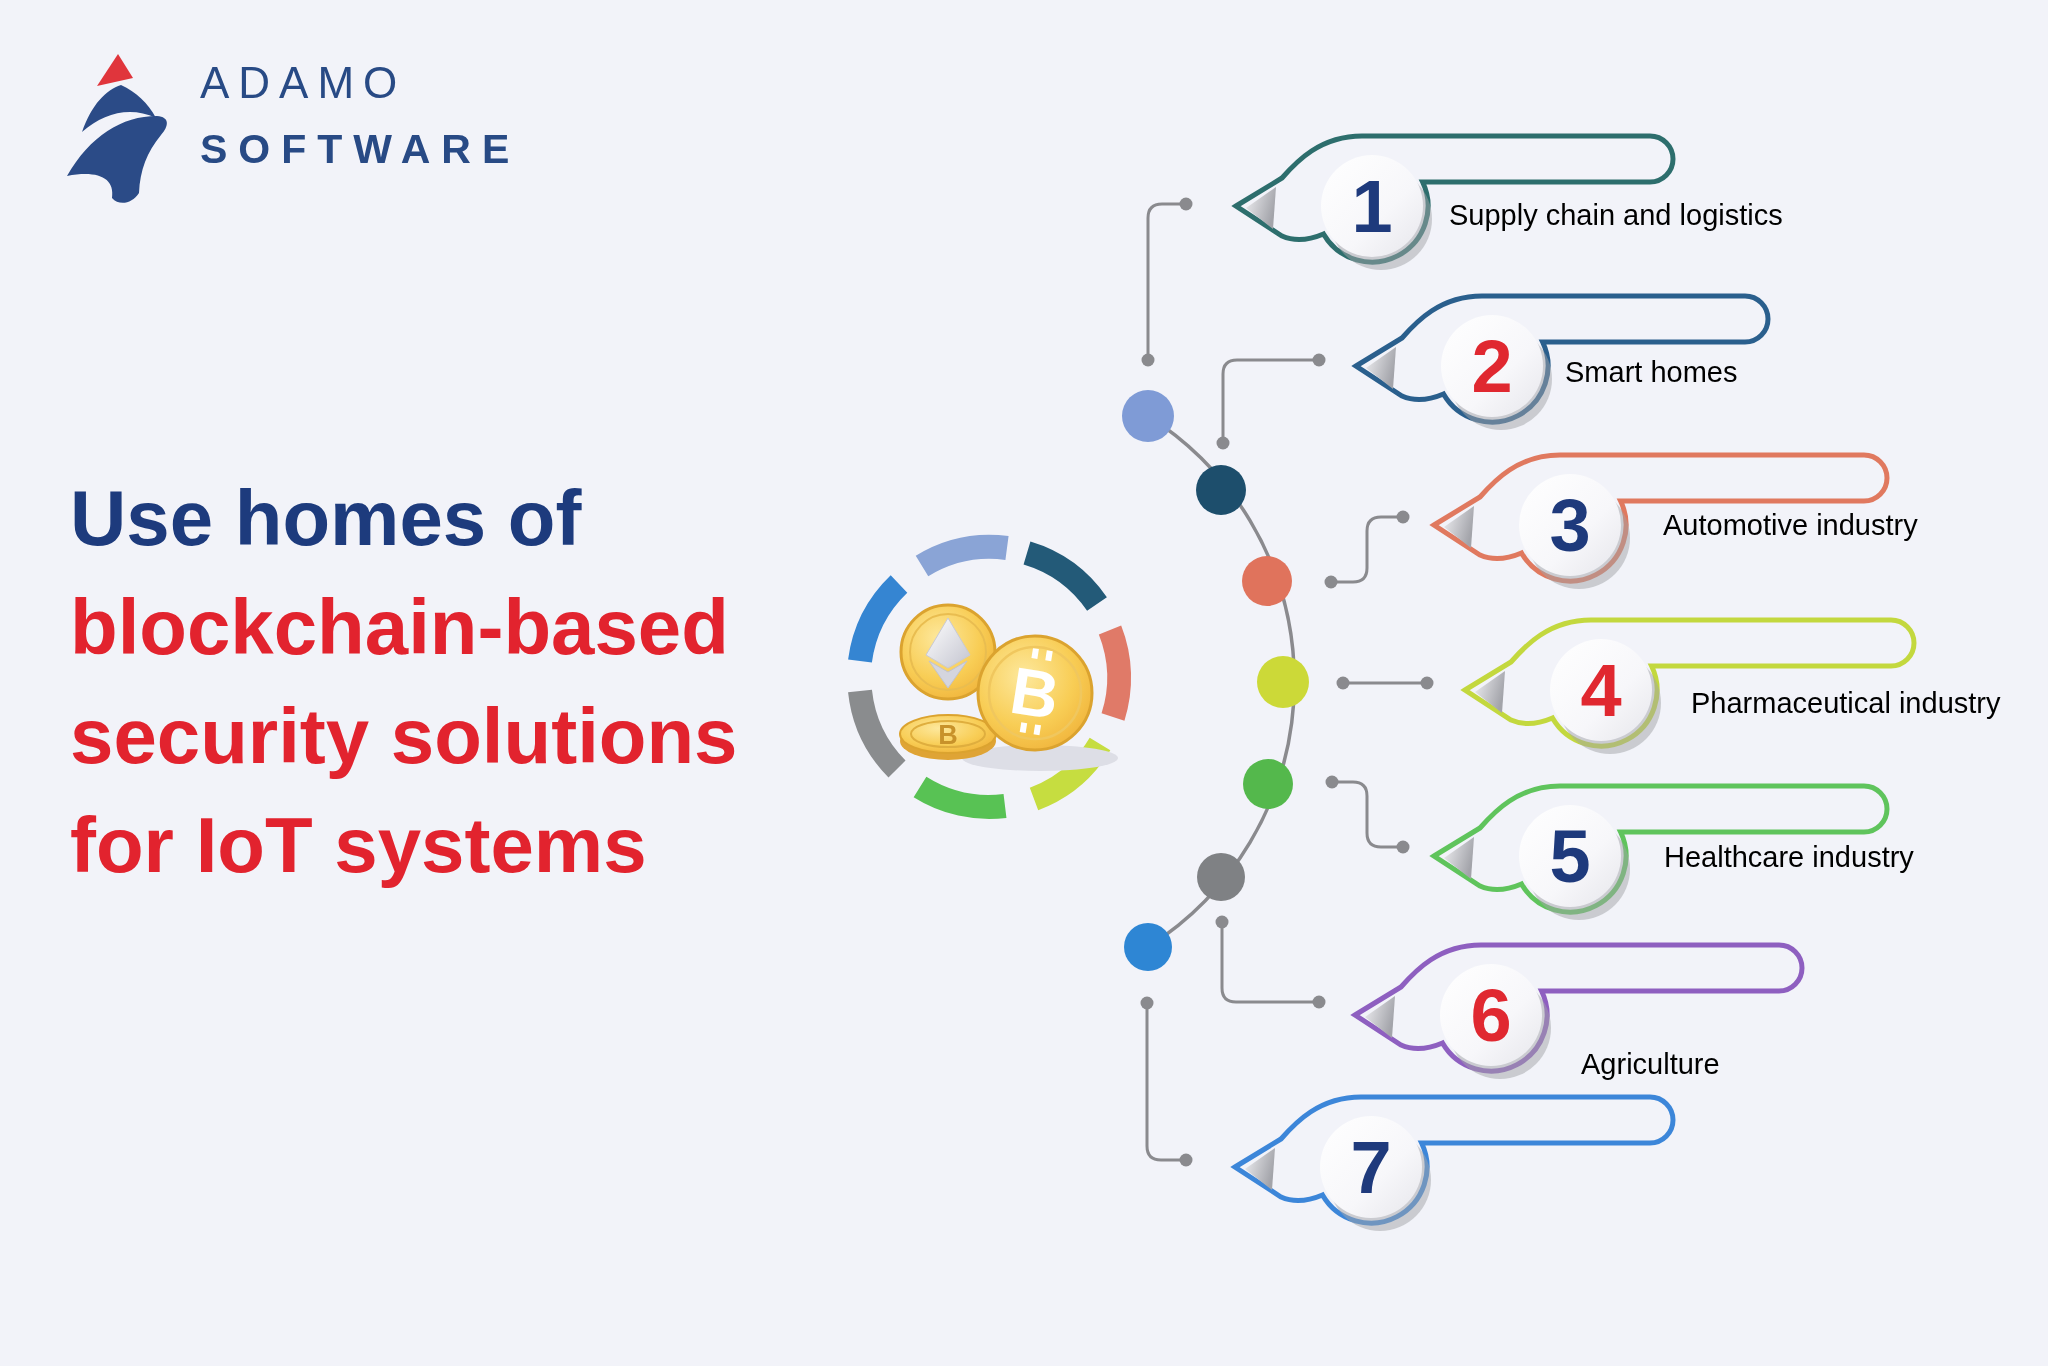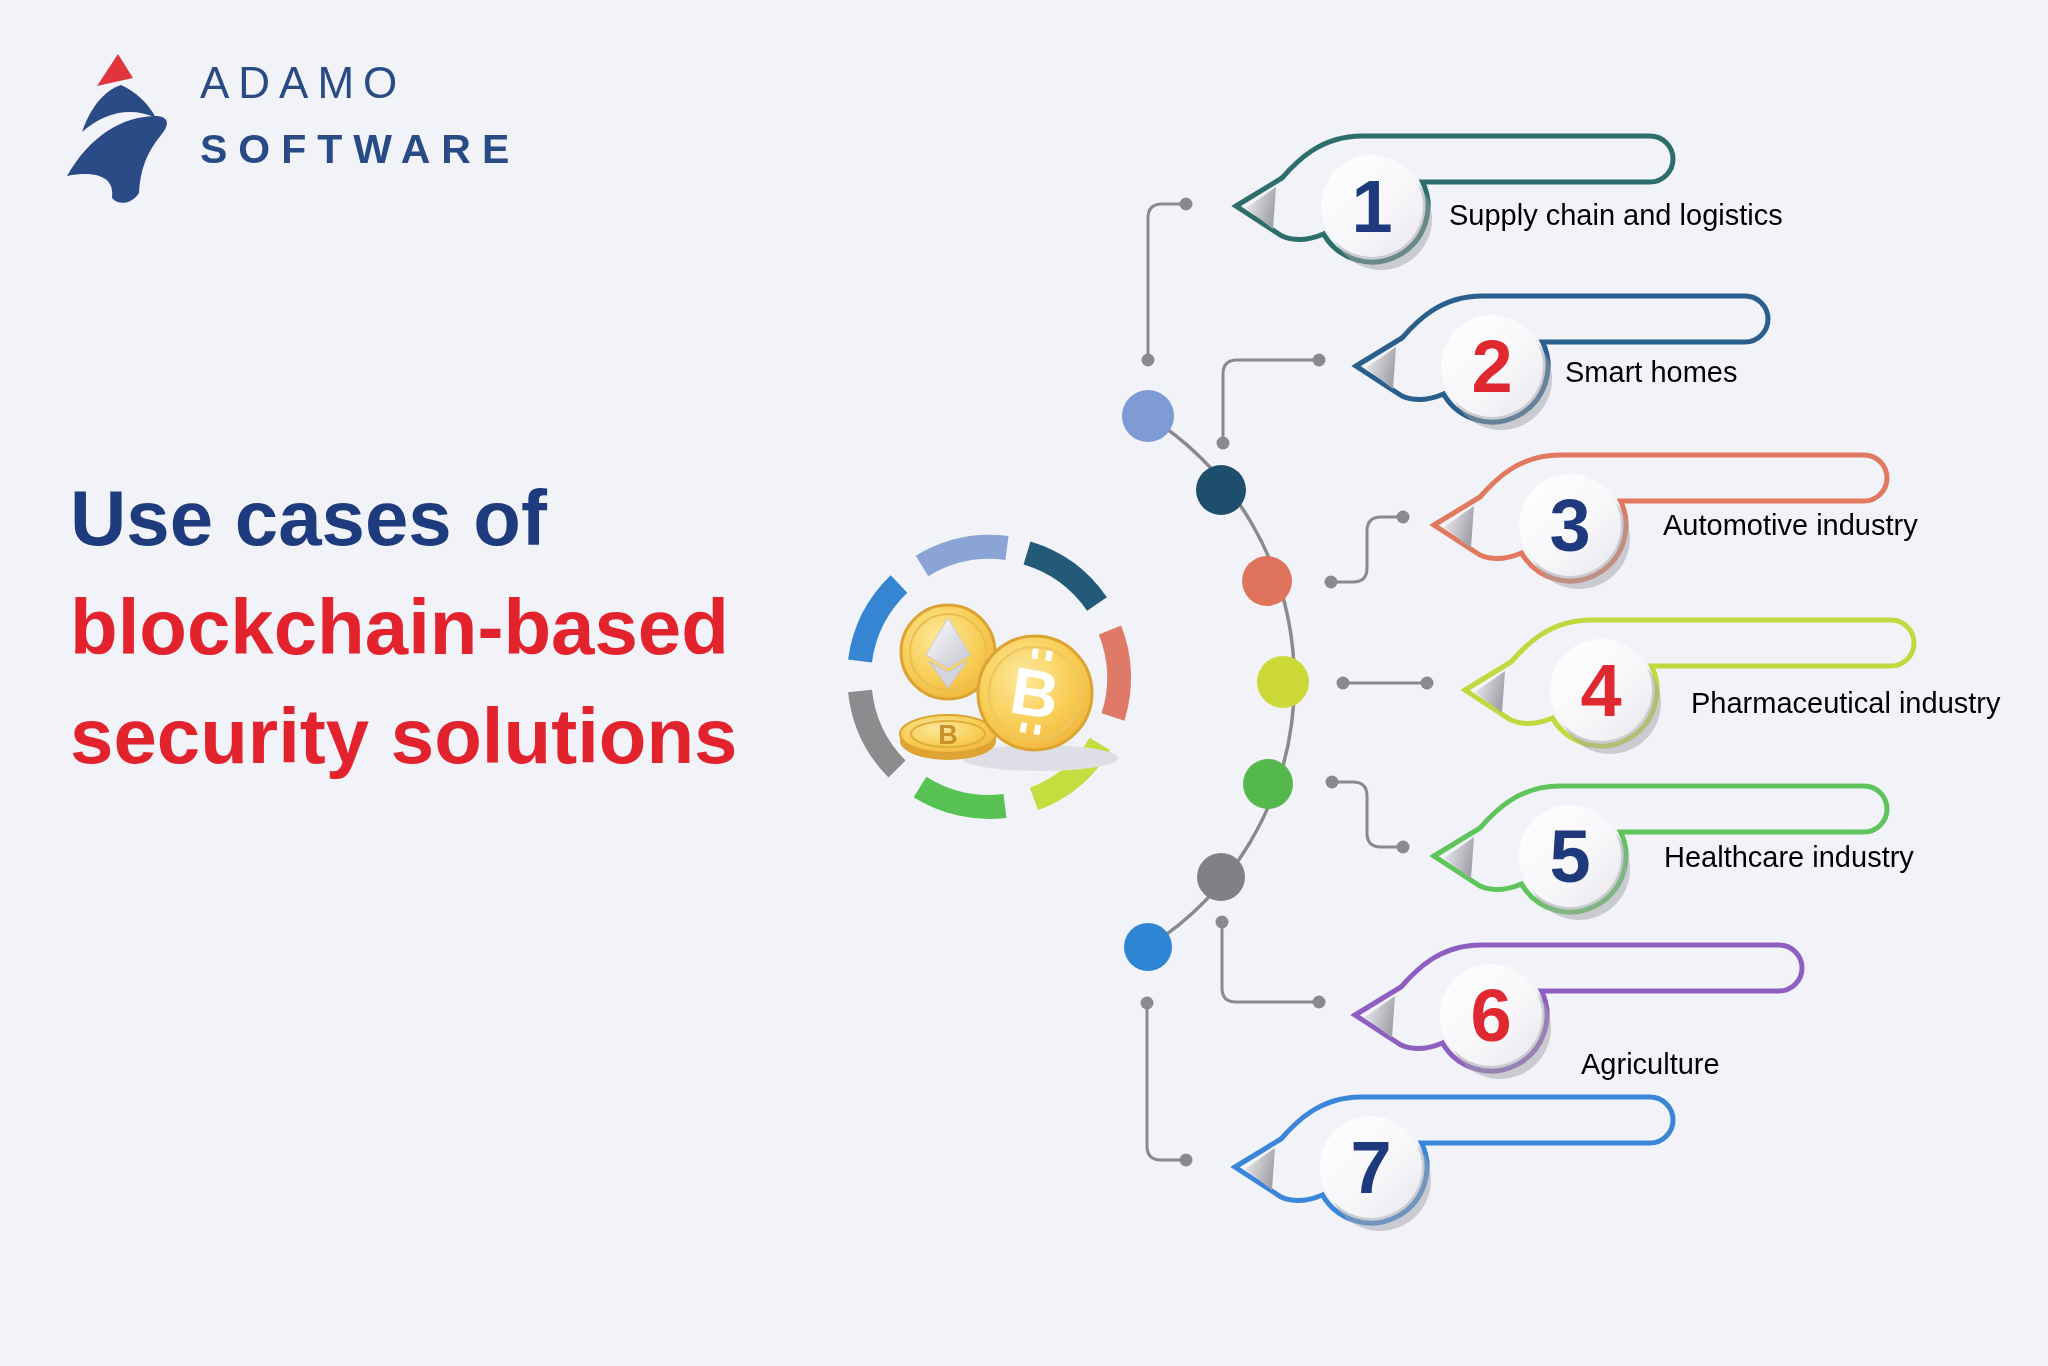--- a/index.html
+++ b/index.html
@@ -188,23 +188,24 @@
     <circle cx="9" cy="13" r="51" fill="#a2a3a8" opacity="0.5"></circle>
     <circle cx="0" cy="0" r="51" fill="url(#badgeGrad)"></circle>
     <text x="0" y="26" text-anchor="middle" font-size="74" font-weight="bold" font-family="Liberation Sans, sans-serif" fill="#1e3a7c">7</text>
   </g>
 </svg>
 
   <div class="logo-text-brand" style="color: rgb(40, 74, 133);">ADAMO</div>
   <div class="logo-text-sub" style="color: rgb(40, 74, 133);">SOFTWARE</div>
 
   <div class="title">
-    <div style="color: rgb(29, 59, 125);">Use cases of</div>
+    <div style="color: rgb(29, 59, 125);">Use homes of</div>
     <div style="color: rgb(226, 35, 46);">blockchain-based</div>
     <div style="color: rgb(226, 35, 46);">security solutions</div>
+    <div style="color: rgb(226, 35, 46);">for IoT systems</div>
   </div>
 
   <div class="item-label lbl-1">Supply chain and logistics</div>
   <div class="item-label lbl-2">Smart homes</div>
   <div class="item-label lbl-3">Automotive industry</div>
   <div class="item-label lbl-4 wrap">Pharmaceutical industry</div>
   <div class="item-label lbl-5">Healthcare industry</div>
   <div class="item-label lbl-6">Agriculture</div>
 
 </div>

